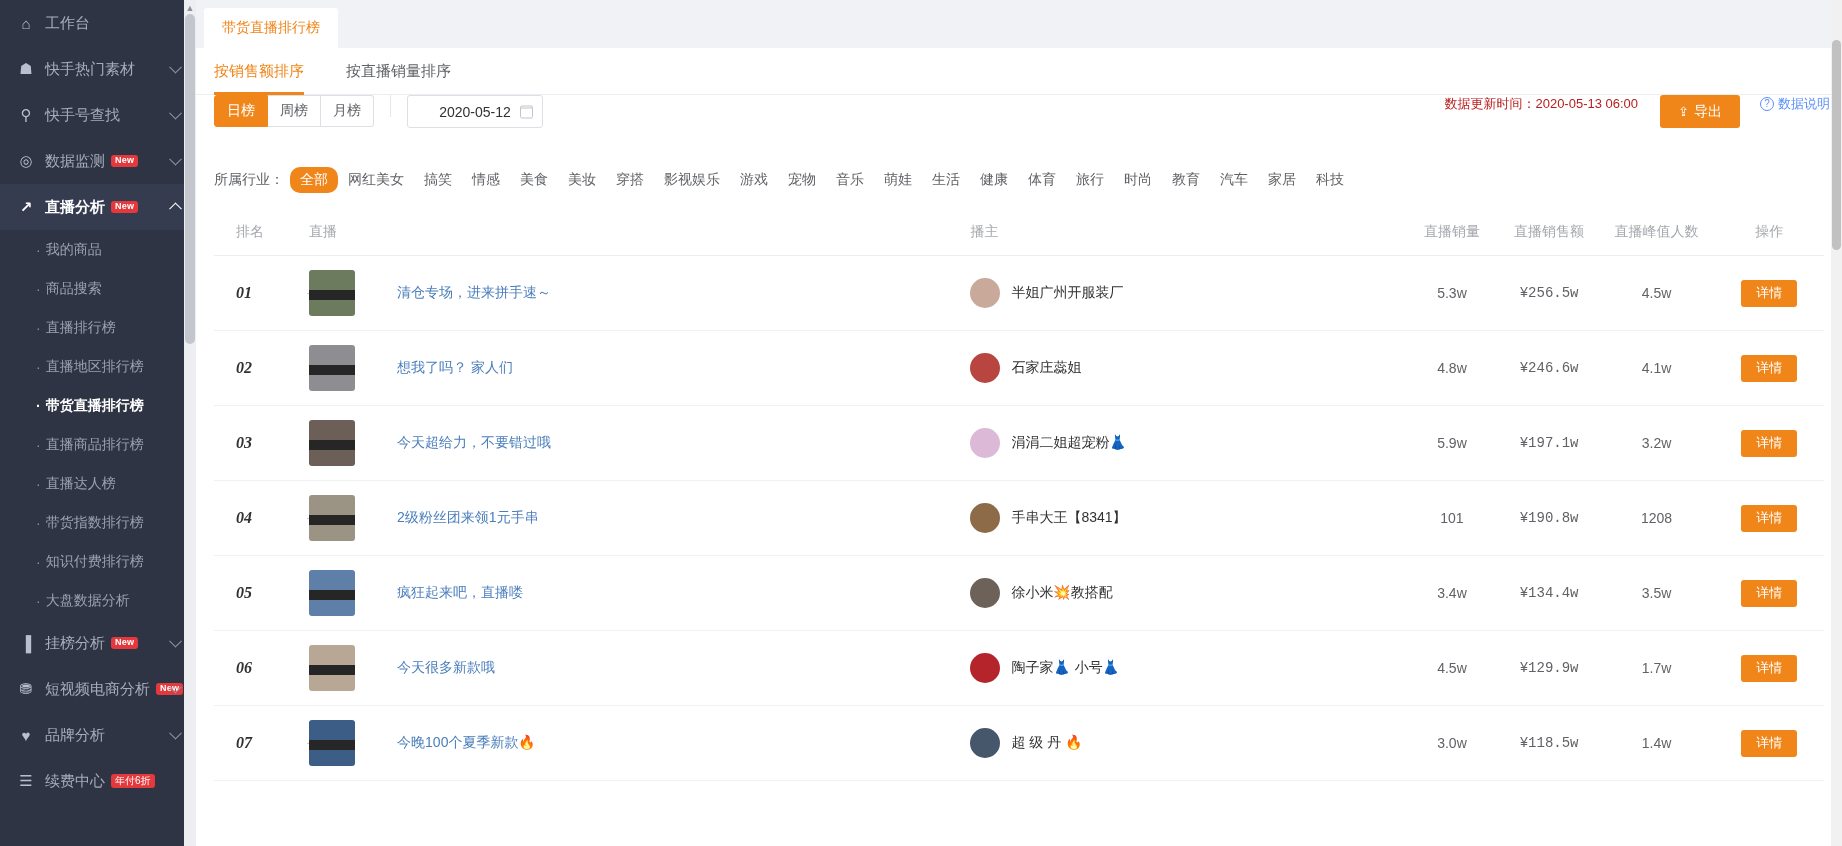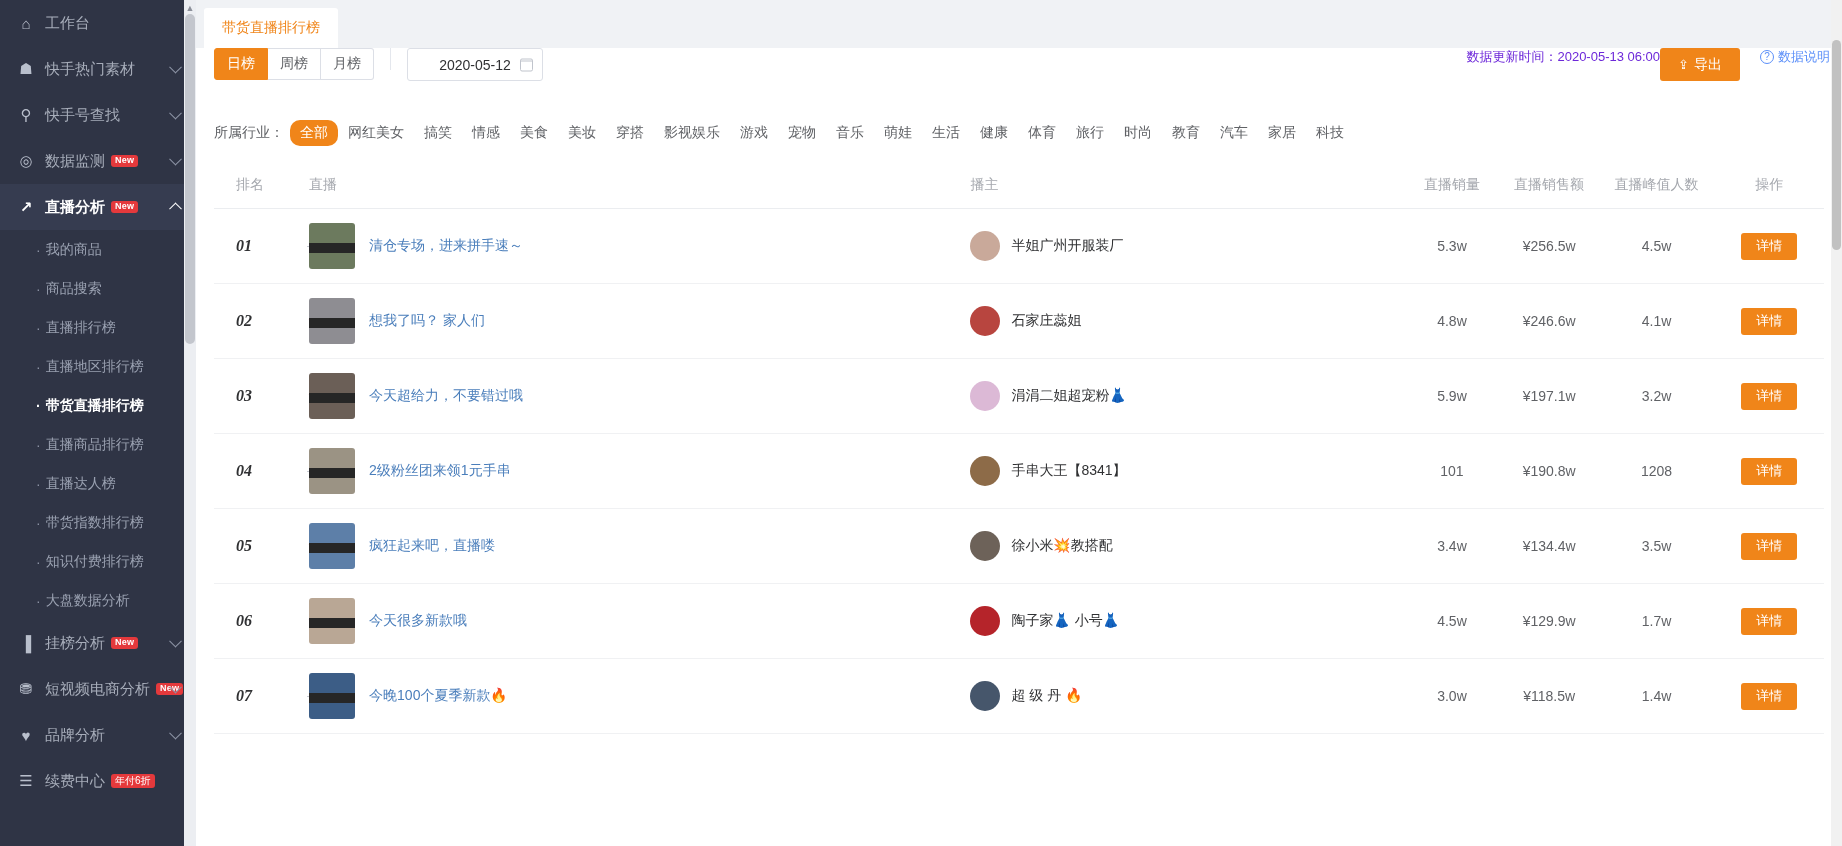--- a/index.html
+++ b/index.html
@@ -146,21 +146,21 @@
   }
   .cal-icon {
     position: absolute; right: 9px; top: 50%; transform: translateY(-50%);
     width: 13px; height: 13px; border: 1.3px solid #c0c4cc; border-radius: 2px;
   }
   .cal-icon::before {
     content: ""; position: absolute; left: -1.3px; right: -1.3px; top: 1.5px;
     height: 1.3px; background: #c0c4cc;
   }
   .spacer { flex: 1; }
-  .update-time { font-size: 13px; color: #6d28d9; }
+  .update-time { font-size: 13px; color: #b91c1c; margin-right: 22px; }
   .export-btn {
     height: 33px; padding: 0 18px; background: #f08519;
     color: #fff; font-size: 14px; border-radius: 3px;
     display: flex; align-items: center; cursor: pointer;
   }
   .export-btn .upi { margin-right: 5px; font-size: 13px; display: inline-block; }
   .help-link {
     margin-left: 20px; font-size: 13px; color: #5b8ff9;
     display: flex; align-items: center; cursor: pointer;
   }
@@ -192,21 +192,21 @@
   }
   tbody td {
     border-bottom: 1px solid #f0f1f3; padding: 14px 0;
     font-size: 14px; color: #606266; vertical-align: middle;
   }
   tbody tr { height: 65px; }
   .c-rank  { width: 92px;  padding-left: 22px !important; }
   .c-live  { width: 640px; }
   .c-host  { width: 420px; }
   .c-num1  { width: 92px;  text-align: center; }
-  .c-num2  { width: 96px;  text-align: center; }
+  .c-num2  { width: 96px;  text-align: center; font-family: Liberation Mono, monospace; }
   .c-num3  { width: 112px; text-align: center; }
   .c-act   { width: 106px; text-align: center; }
 
   thead .c-num1, thead .c-num2, thead .c-num3, thead .c-act { text-align: center; }
 
   .rank-cell { display: flex; align-items: center; gap: 36px; }
   .rank-no {
     font-style: italic; font-weight: bold; font-size: 16px;
     color: #303133; font-family: "Liberation Serif", serif;
     min-width: 26px;
@@ -218,21 +218,21 @@
   .thumb {
     width: 46px; height: 46px; flex: 0 0 46px;
     border-radius: 3px; margin-right: 14px;
     background-size: cover; background-position: center;
     position: relative; overflow: hidden;
   }
   .thumb .strip {
     position: absolute; left: 0; right: 0; top: 44%;
     height: 22%; background: #262626;
   }
-  .live-title { font-size: 14px; color: #4a7ebb; cursor: pointer; }
+  .live-title { font-size: 14px; color: #4a7ebb; cursor: pointer; margin-left: 28px; }
 
   .host-cell { display: flex; align-items: center; }
   .avatar {
     width: 30px; height: 30px; flex: 0 0 30px;
     border-radius: 50%; margin-right: 11px;
     background-size: cover; background-position: center;
   }
   .host-name { font-size: 14px; color: #303133; cursor: pointer; }
 
   .detail-btn {
@@ -356,20 +356,28 @@
   <section class="main">
 
     <div class="tabbar">
       <div class="page-tab">
         <span>带货直播排行榜</span>
       </div>
     </div>
 
     <div class="content">
 
+      <div class="subtabs" id="subtabs">
+          <div class="subtab active">
+     <span>按销售额排序</span>
+   </div>
+          <div class="subtab">
+     <span>按直播销量排序</span>
+   </div>
+        </div>
 
       <div class="toolbar">
         <div class="seg" id="period-seg">
             <div class="seg-btn active">
      <span>日榜</span>
    </div>
             <div class="seg-btn">
      <span>周榜</span>
    </div>
             <div class="seg-btn">

